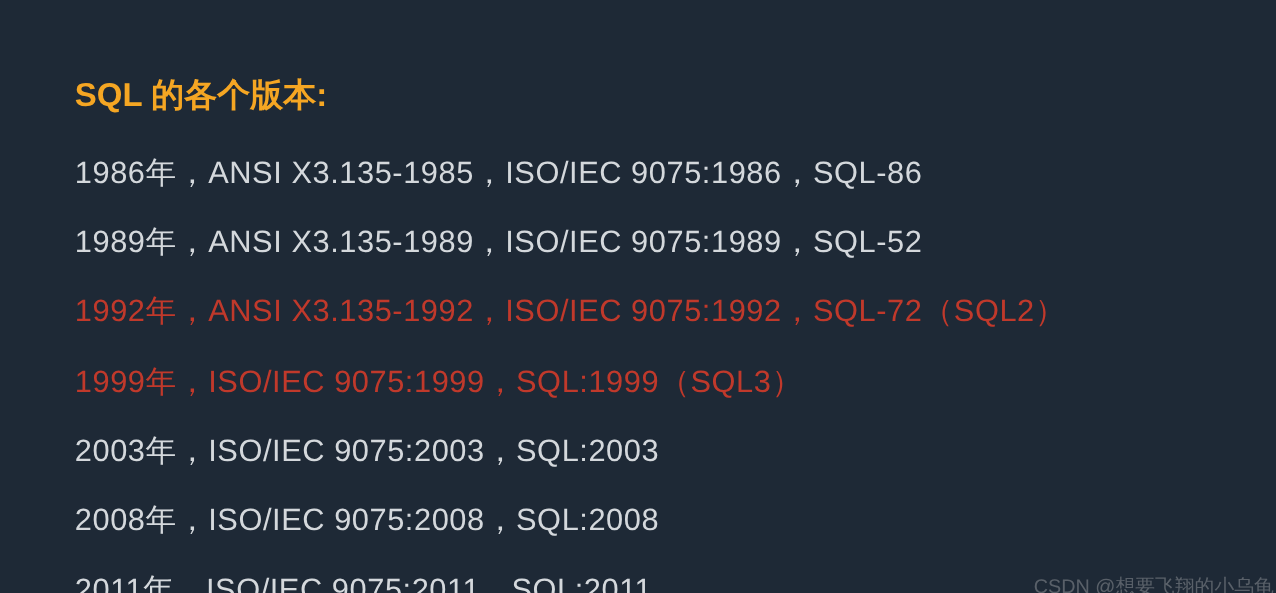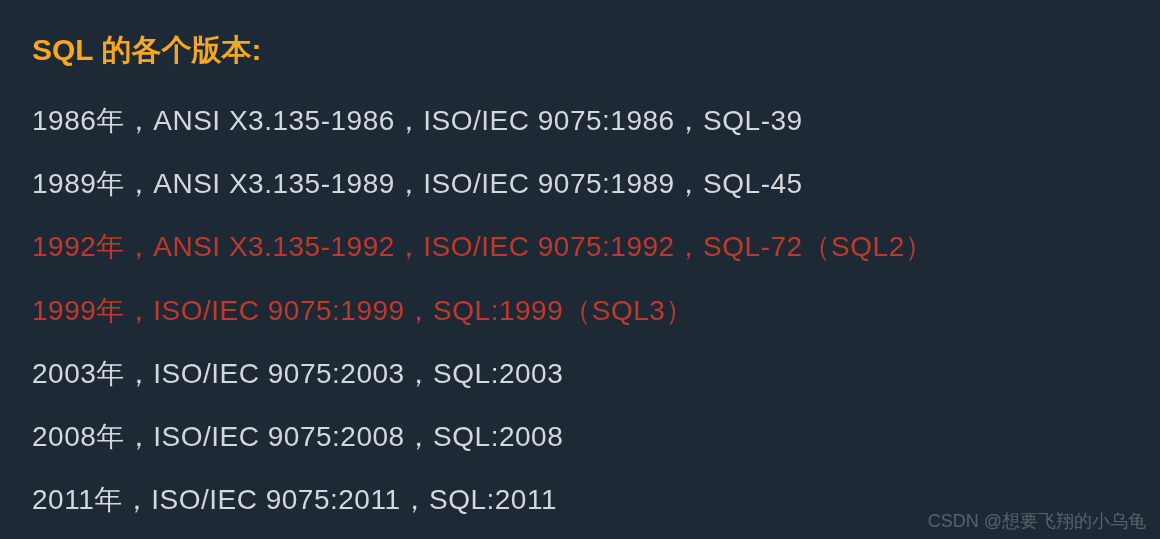--- a/index.html
+++ b/index.html
@@ -1,16 +1,16 @@
 <!DOCTYPE html>
 <html><head>
   <meta charset="utf-8">
   <style>
     * {
-      margin: 4px;
+      margin: 16px;
       padding: 0;
       box-sizing: border-box;
     }
     body {
       width: 1160px;
       height: 539px;
       background-color: #1e2936;
       font-family: "Microsoft YaHei", "PingFang SC", Arial, sans-serif;
       padding: 18px 20px;
       position: relative;
@@ -38,21 +38,21 @@
       right: 18px;
       color: rgba(200, 200, 200, 0.35);
       font-size: 18px;
     }
   </style>
 </head>
 <body>
 
 <div class="title">SQL 的各个版本:</div>
 
-<div class="line">1986年，ANSI X3.135-1986，ISO/IEC 9075:1986，SQL-39</div>
-<div class="line">1989年，ANSI X3.135-1989，ISO/IEC 9075:1989，SQL-45</div>
+<div class="line">1986年，ANSI X3.135-1985，ISO/IEC 9075:1986，SQL-86</div>
+<div class="line">1989年，ANSI X3.135-1989，ISO/IEC 9075:1989，SQL-52</div>
 <div class="line highlight">1992年，ANSI X3.135-1992，ISO/IEC 9075:1992，SQL-72（SQL2）</div>
 <div class="line highlight">1999年，ISO/IEC 9075:1999，SQL:1999（SQL3）</div>
 <div class="line">2003年，ISO/IEC 9075:2003，SQL:2003</div>
 <div class="line">2008年，ISO/IEC 9075:2008，SQL:2008</div>
 <div class="line">2011年，ISO/IEC 9075:2011，SQL:2011</div>
 
 <div class="watermark">CSDN @想要飞翔的小乌龟</div>
 
 </body></html>

